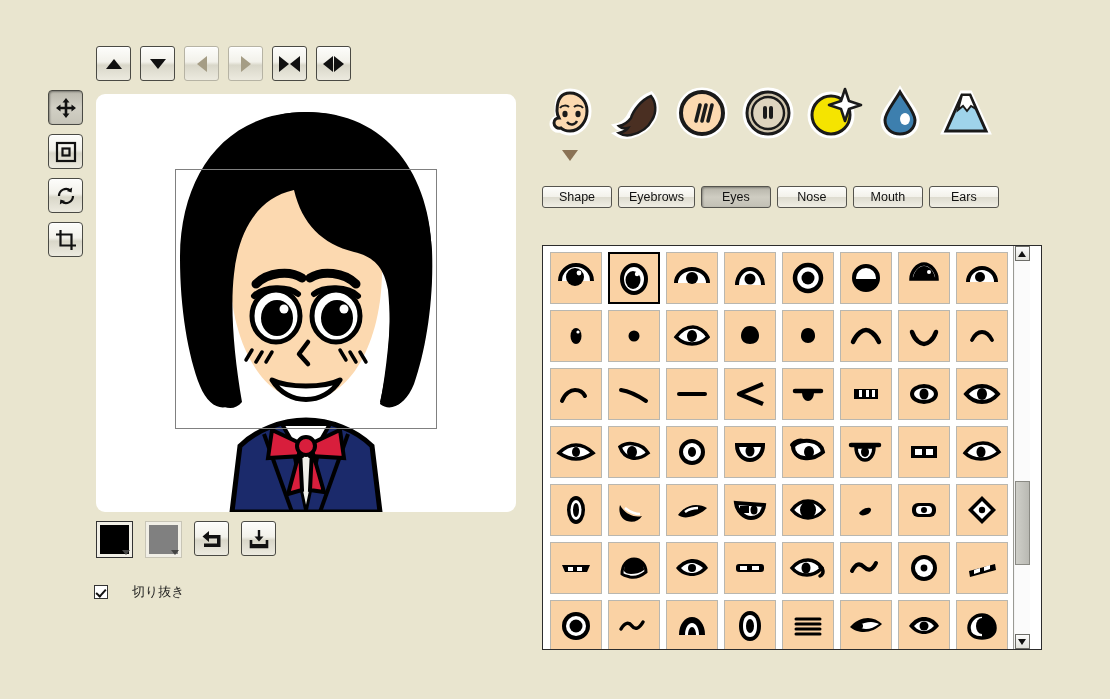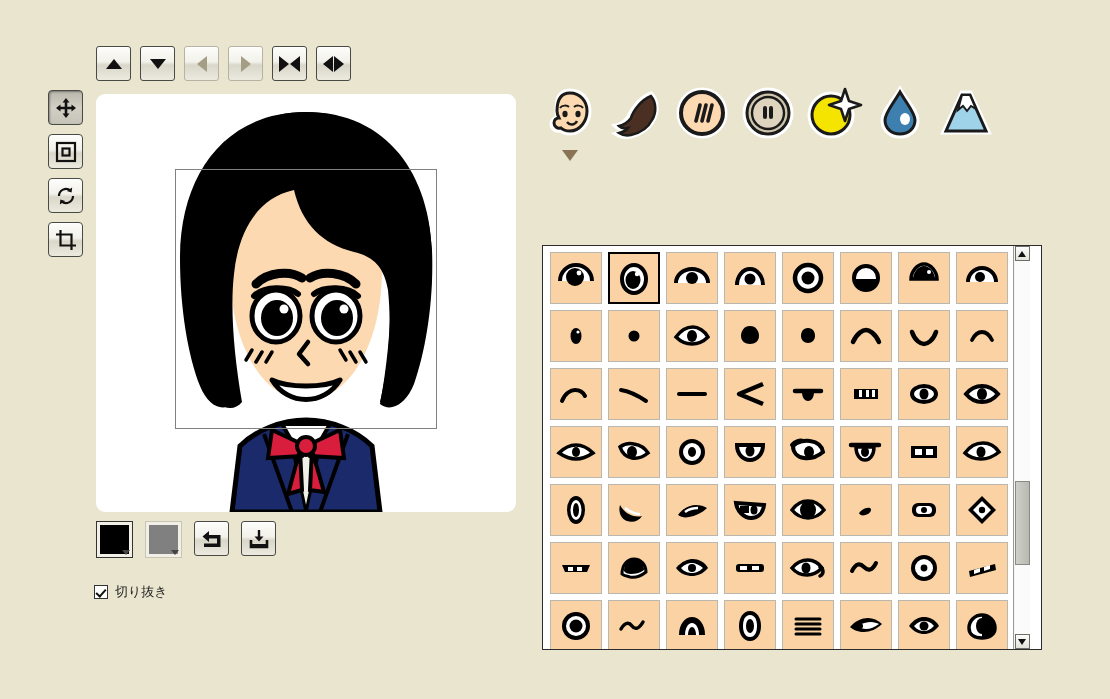--- a/index.html
+++ b/index.html
@@ -64,21 +64,21 @@
   }
   .swatch.light { border-color: #c8c5b6; }
   .swatch i { display: block; width: 100%; height: 100%; }
   .swatch .caret {
     position: absolute; right: 2px; bottom: 2px;
     width: 0; height: 0;
     border-left: 4px solid transparent; border-right: 4px solid transparent; border-top: 5px solid #444;
   }
   .actions .btn { width: 35px; height: 35px; }
 
-  .checkrow { position: absolute; left: 94px; top: 583px; display: flex; align-items: center; gap: 7px; }
+  .checkrow { position: absolute; left: 94px; top: 583px; display: flex; align-items: center; gap: 24px; }
   .cbx {
     width: 14px; height: 14px; border: 1px solid #333; background: #fff;
     position: relative; cursor: pointer;
   }
   .cbx::after {
     content: ""; position: absolute; left: 3px; top: 1px;
     width: 4px; height: 8px; border: solid #111; border-width: 0 2px 2px 0;
     transform: rotate(42deg);
   }
   .checklabel { font-size: 13px; color: #1a1a1a; font-family: "DejaVu Sans", sans-serif; }
@@ -345,20 +345,28 @@
 
     <div class="cat">
       <svg width="60" height="56" viewBox="0 0 60 56">
         <path d="M26 8 H34 L52 47 H8 Z" fill="#fff" stroke="#fff" stroke-width="5"></path>
         <path d="M26 10 H34 L50 46 H10 Z" fill="#9fd3ea" stroke="#1a1a1a" stroke-width="3"></path>
         <path d="M26 10 H34 L40 24 L35 21 L31 26 L27 21 L22 25 Z" fill="#ffffff" stroke="#1a1a1a" stroke-width="2"></path>
       </svg>
     </div>
   </div>
 
+  <div class="tabs">
+    <div class="tab">Shape</div>
+    <div class="tab">Eyebrows</div>
+    <div class="tab active">Eyes</div>
+    <div class="tab">Nose</div>
+    <div class="tab">Mouth</div>
+    <div class="tab">Ears</div>
+  </div>
 
   <div class="gridpanel">
     <div class="gridinner">
       <div class="grid" id="parts-grid">
           <div class="cell">
             <svg width="42" height="42" viewBox="0 0 42 42">
               <path d="M6 24a15 15 0 0 1 30 0z" fill="#fff"></path>
               <path d="M5 24a16 16 0 0 1 32 0" fill="none" stroke="#000" stroke-width="4"></path>
               <circle cx="20" cy="20" r="9" fill="#000"></circle>
               <circle cx="24" cy="16" r="2.4" fill="#fff"></circle>

